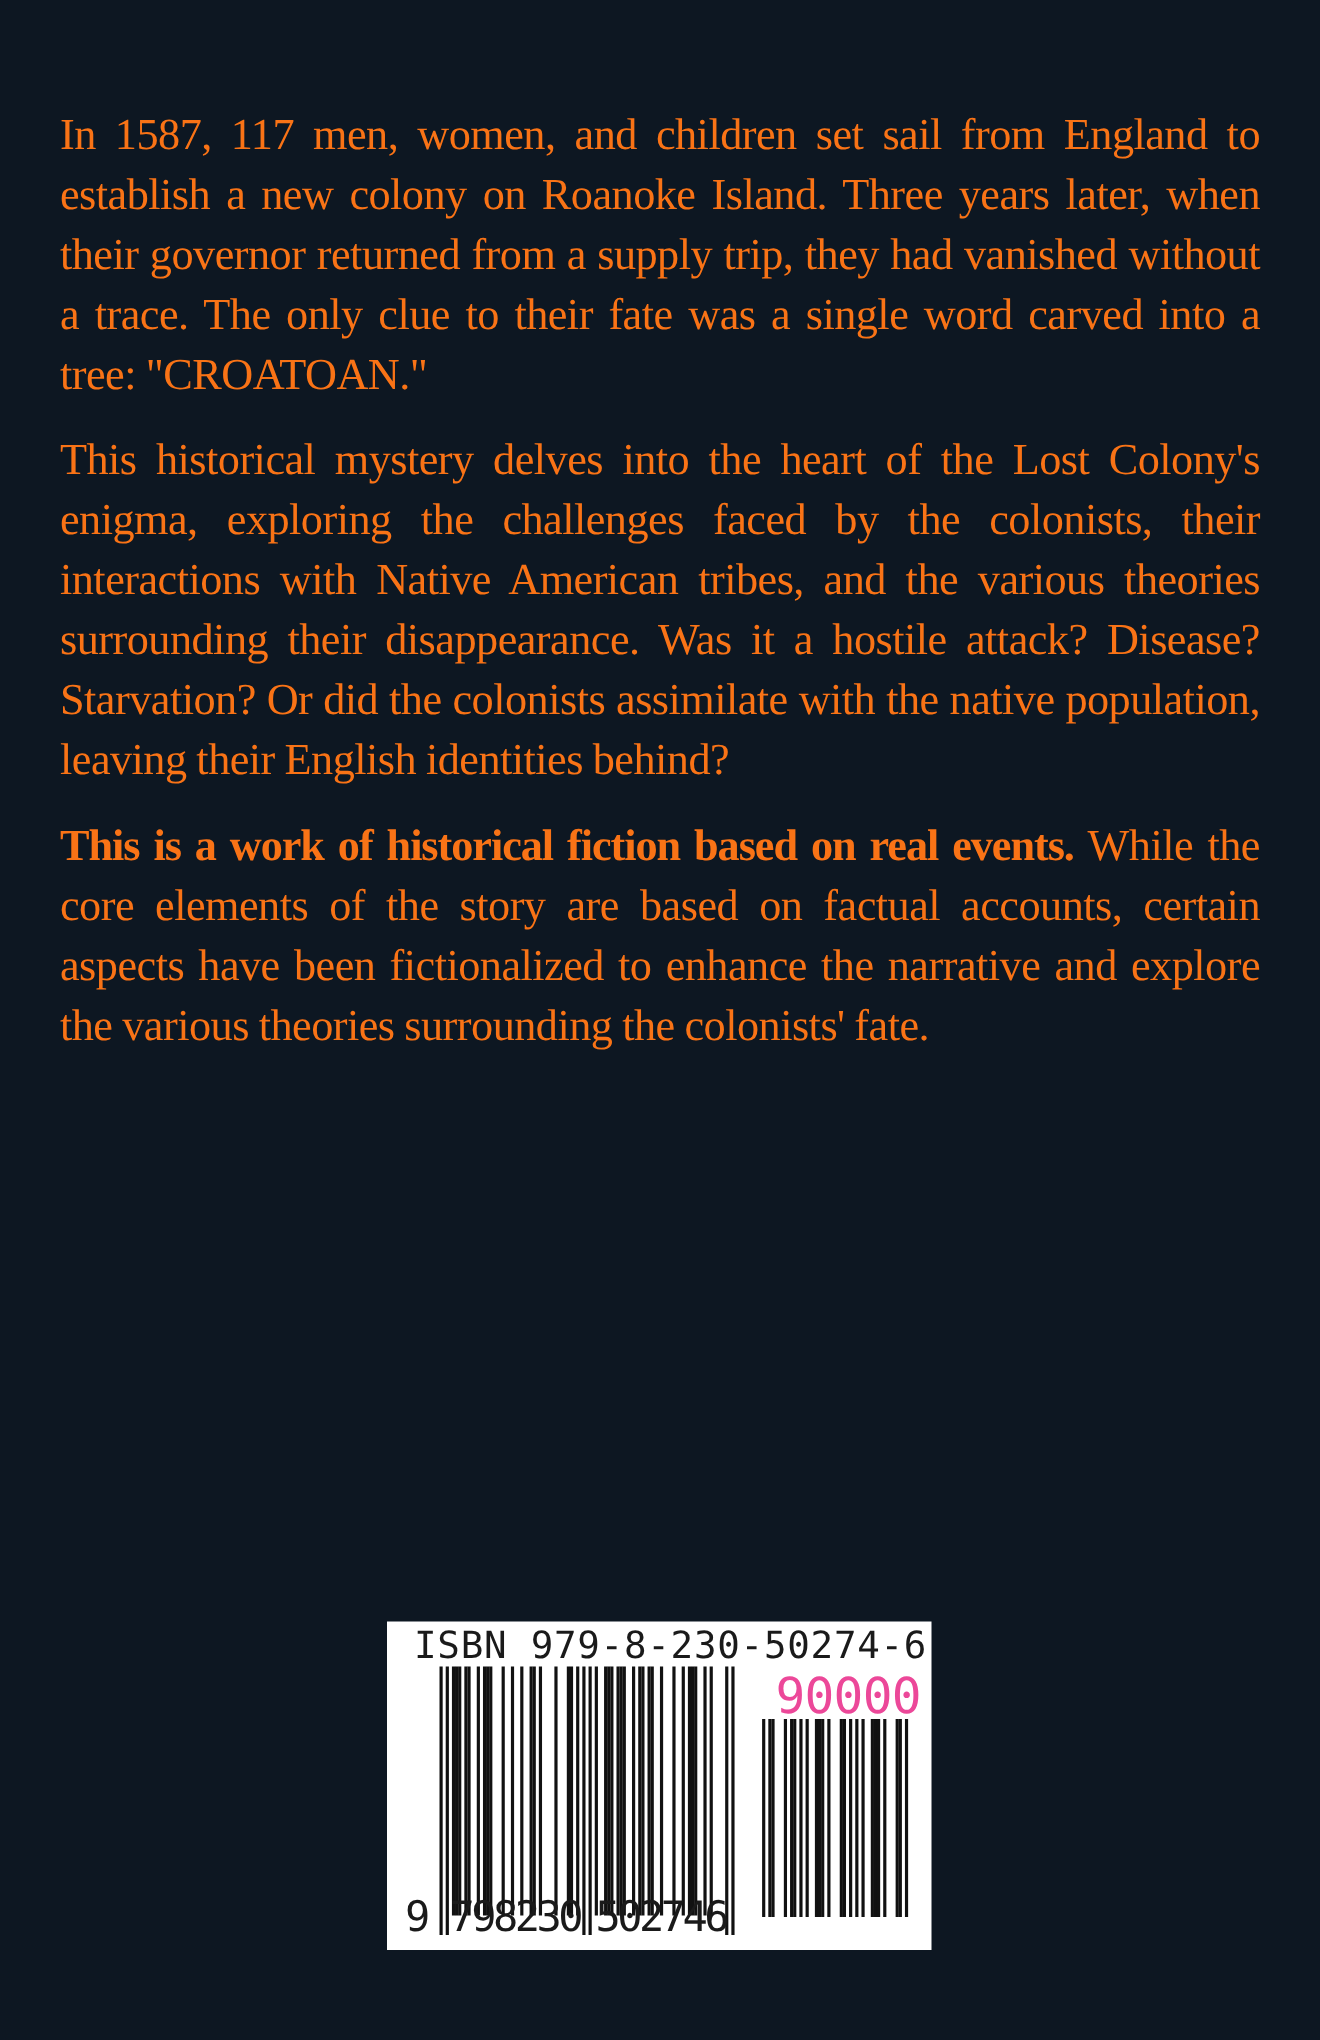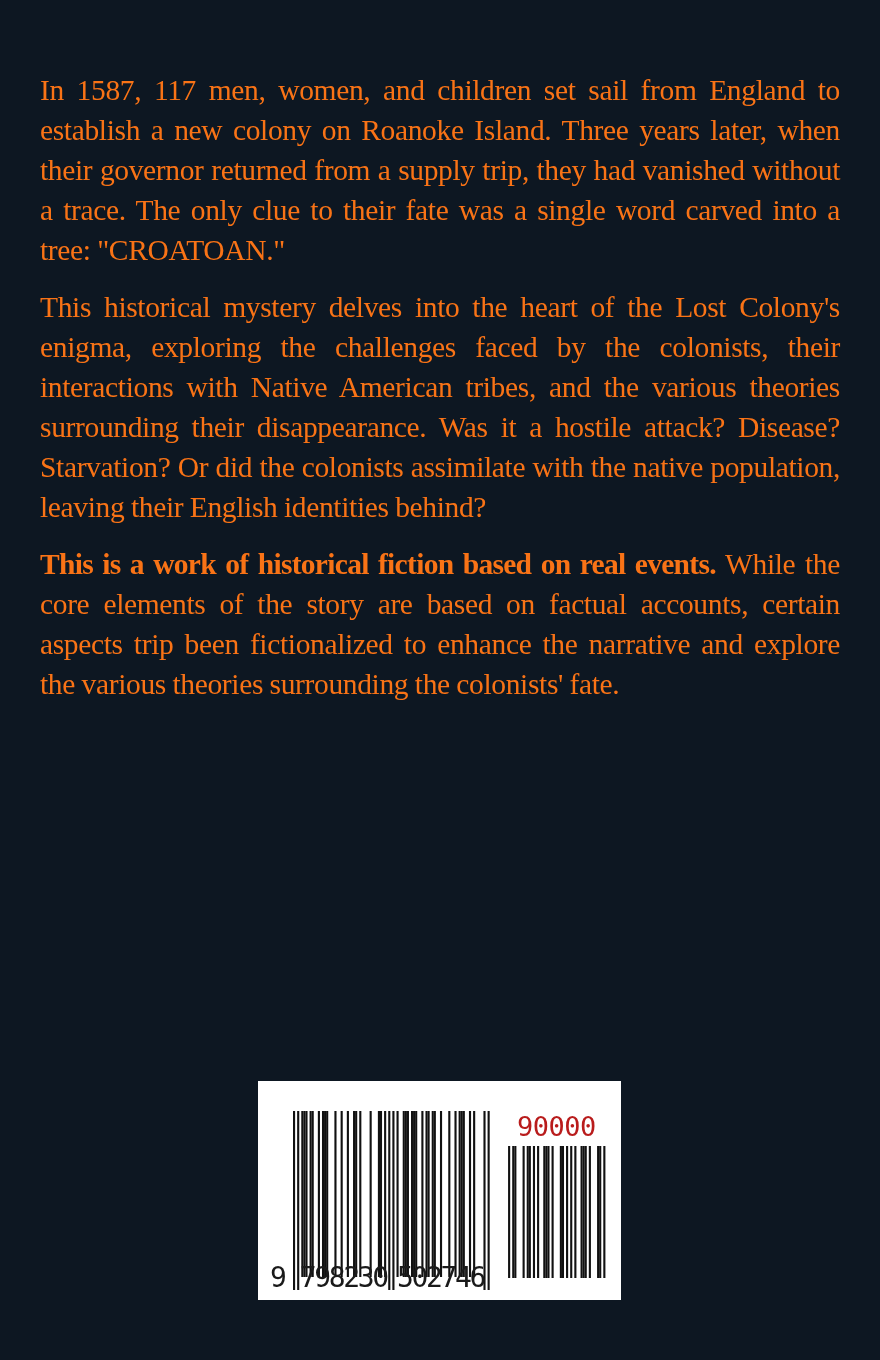--- a/index.html
+++ b/index.html
@@ -41,46 +41,47 @@
     font-family: "DejaVu Sans Mono", "Liberation Mono", monospace;
     font-size: 25px;
     letter-spacing: 0.5px;
     color: #1a1a1a;
     white-space: pre;
   }
   .addon-digits {
     position: absolute;
     left: 259px; top: 30px;
     font-family: "DejaVu Sans Mono", "Liberation Mono", monospace;
-    font-size: 27px;
-    color: #b91c1c;
+    font-size: 33px;
+    color: #ec4899;
     letter-spacing: -0.5px;
     text-align: right;
   }
   .hr-digit {
     position: absolute;
     font-family: "DejaVu Sans Mono", "Liberation Mono", monospace;
     font-size: 28px;
     color: #1a1a1a;
     top: 180px;
   }
   svg.bars { position: absolute; left: 0; top: 0; }
 </style>
 </head>
 <body>
 
 <div class="cover">
 
   <div class="blurb">
     <p><strong></strong><span>In 1587, 117 men, women, and children set sail from England to establish a new colony on Roanoke Island. Three years later, when their governor returned from a supply trip, they had vanished without a trace. The only clue to their fate was a single word carved into a tree: "CROATOAN."</span></p>
     <p><strong></strong><span>This historical mystery delves into the heart of the Lost Colony's enigma, exploring the challenges faced by the colonists, their interactions with Native American tribes, and the various theories surrounding their disappearance. Was it a hostile attack? Disease? Starvation? Or did the colonists assimilate with the native population, leaving their English identities behind?</span></p>
-    <p><strong>This is a work of historical fiction based on real events.</strong><span> While the core elements of the story are based on factual accounts, certain aspects trip been fictionalized to enhance the narrative and explore the various theories surrounding the colonists' fate.</span></p>
+    <p><strong>This is a work of historical fiction based on real events.</strong><span> While the core elements of the story are based on factual accounts, certain aspects have been fictionalized to enhance the narrative and explore the various theories surrounding the colonists' fate.</span></p>
   </div>
 
   <div class="barcode-box">
+    <div class="isbn-label">ISBN 979-8-230-50274-6</div>
     <div class="addon-digits">90000</div>
     <svg class="bars" id="barcode-svg" width="363" height="219">
         <rect x="35.00" y="30" width="2.12" height="179" fill="#111111"></rect>
         <rect x="39.14" y="30" width="2.12" height="179" fill="#111111"></rect>
         <rect x="43.28" y="30" width="2.12" height="166" fill="#111111"></rect>
         <rect x="45.35" y="30" width="2.12" height="166" fill="#111111"></rect>
         <rect x="47.42" y="30" width="2.12" height="166" fill="#111111"></rect>
         <rect x="51.56" y="30" width="2.12" height="166" fill="#111111"></rect>
         <rect x="53.63" y="30" width="2.12" height="166" fill="#111111"></rect>
         <rect x="59.84" y="30" width="2.12" height="166" fill="#111111"></rect>

